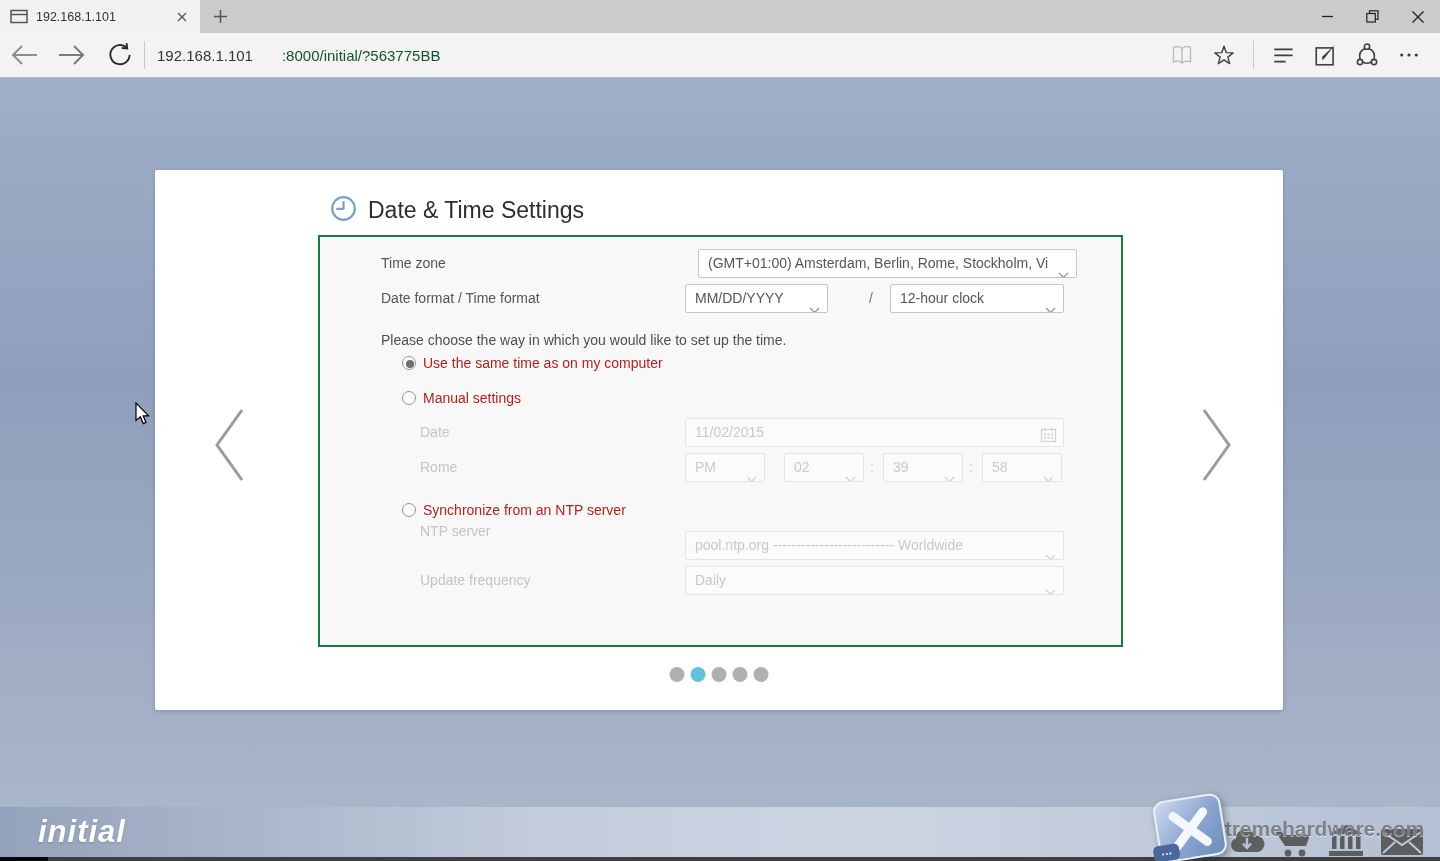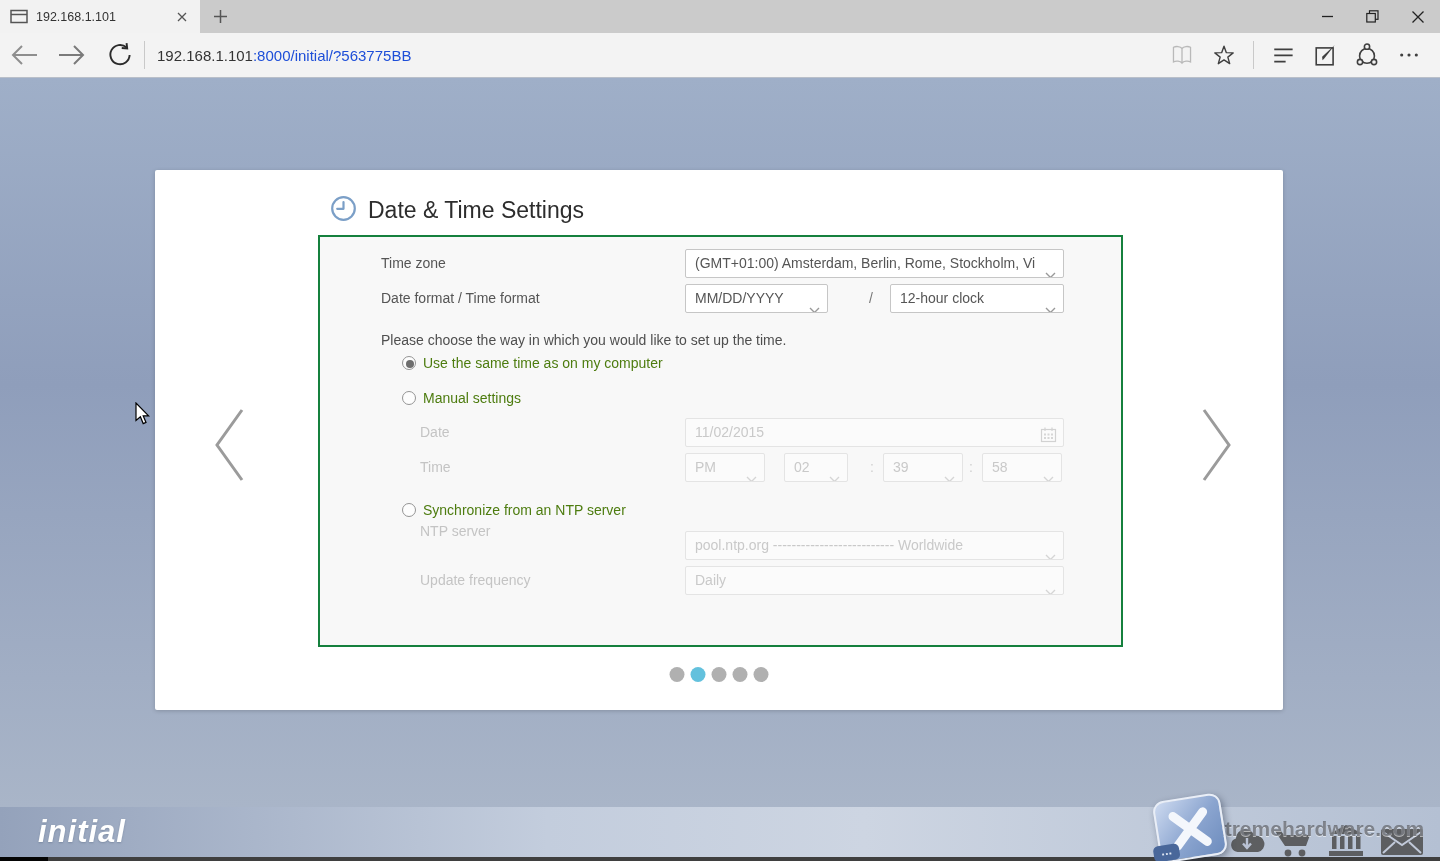--- a/index.html
+++ b/index.html
@@ -16,21 +16,21 @@
   .newtab { position:absolute; left:207px; top:0; width:26px; height:33px; display:flex; align-items:center; justify-content:center; }
   .wincontrols { position:absolute; right:0; top:0; height:33px; display:flex; }
   .winbtn { width:45px; height:33px; display:flex; align-items:center; justify-content:center; }
 
   .addressbar { position:absolute; left:0; top:33px; width:1440px; height:45px; background:#f3f3f3;
                 display:flex; align-items:center; border-bottom:1px solid #b9bfc9; }
   .nav-btn { width:48px; height:45px; display:flex; align-items:center; justify-content:center; }
   .chrome-divider { width:1px; height:28px; background:#c9c9c9; }
   .url { margin-left:12px; font-size:15px; white-space:nowrap; flex:1; }
   .url-host { color:#333; }
-  .url-path { color:#1d4ed8; }
+  .url-path { color:#14532d;margin-left:29px; }
   .right-icons { display:flex; align-items:center; height:45px; padding-right:10px; }
   .chrome-icon { width:42px; height:45px; display:flex; align-items:center; justify-content:center; }
 
   
   .page { position:absolute; left:0; top:78px; width:1440px; height:729px;
           background:linear-gradient(180deg,#9fafc8 0%, #8f9ebb 42%, #a9b5c8 100%); }
   .card { position:absolute; left:155px; top:92px; width:1128px; height:540px; background:#ffffff;
           border-radius:2px; box-shadow:0 1px 4px rgba(0,0,0,.18); }
   .card-title-row { position:absolute; left:175px; top:25px; display:flex; align-items:center; gap:11px; }
   .page-title { font-size:23px; font-weight:400; color:#2d2d2d; }
@@ -49,21 +49,21 @@
                font-size:14px; color:#c9c9c9; line-height:27px; padding:0 28px 0 9px; white-space:nowrap; overflow:hidden; }
   .datefield .cal { position:absolute; right:6px; top:6px; }
   .sep { position:absolute; font-size:14px; line-height:29px; }
   .sep.on { color:#777; } .sep.off { color:#d0d0d0; }
 
   .radio-row { position:absolute; display:flex; align-items:center; }
   .radio { width:14px; height:14px; border:1px solid #949494; border-radius:50%; background:#fdfdfd;
            margin-right:7px; position:relative; flex:none; }
   .radio.checked::after { content:""; position:absolute; left:3px; top:3px; width:8px; height:8px;
            border-radius:50%; background:#6e6e6e; }
-  .radio-label { font-size:14px; color:#4d7c0f; white-space:nowrap; }
+  .radio-label { font-size:14px; color:#b91c1c; white-space:nowrap; }
 
   .dots { position:absolute; left:50%; top:497px; transform:translateX(-50%); display:flex; gap:6px; }
   .dot { width:15px; height:15px; border-radius:50%; background:#b0b0b0; }
   .dot.active { background:#63c1dd; }
 
   .nav-arrow { position:absolute; top:328px; width:44px; height:78px; }
   .nav-prev { left:208px; } .nav-next { left:1194px; }
 
   .cursor { position:absolute; left:135px; top:324px; }
 
@@ -202,21 +202,21 @@
               <circle cx="13.5" cy="13.5" r="11.3" fill="none" stroke="#7b9fc7" stroke-width="2.2"></circle>
               <path d="M13.5 13.8 V7 M13.5 13.8 H7.2" fill="none" stroke="#7b9fc7" stroke-width="2.2" stroke-linecap="round"></path>
             </svg>
         </span>
         <h1 class="page-title">Date &amp; Time Settings</h1>
       </div>
 
       <div class="panel">
 
         <div class="flabel" style="left:61px; top:12px;">Time zone</div>
-        <div class="select" style="left:365px; top:12px; width:379px;">
+        <div class="select" style="left:378px; top:12px; width:379px;">
           <span>(GMT+01:00) Amsterdam, Berlin, Rome, Stockholm, Vi</span>
           <span class="caret"><svg width="11" height="7" viewBox="0 0 11 7">
                 <path d="M1 1 L5.5 5.5 L10 1" fill="none" stroke="#999" stroke-width="1.4"></path>
               </svg></span>
         </div>
 
         <div class="flabel" style="left:61px; top:47px;">Date format / Time format</div>
         <div class="select" style="left:365px; top:47px; width:143px;">
           <span>MM/DD/YYYY</span>
           <span class="caret"><svg width="11" height="7" viewBox="0 0 11 7">
@@ -255,28 +255,28 @@
                   <rect x="7.5" y="7.5" width="2" height="2"></rect>
                   <rect x="11" y="7.5" width="2" height="2"></rect>
                   <rect x="4" y="11" width="2" height="2"></rect>
                   <rect x="7.5" y="11" width="2" height="2"></rect>
                   <rect x="11" y="11" width="2" height="2"></rect>
                 </g>
               </svg>
           </span>
         </div>
 
-        <div class="flabel sub" style="left:100px; top:216px;">Time</div>
+        <div class="flabel sub" style="left:100px; top:216px;">Rome</div>
         <div class="select disabled" style="left:365px; top:216px; width:80px;">
           <span>PM</span>
           <span class="caret"><svg width="11" height="7" viewBox="0 0 11 7">
                 <path d="M1 1 L5.5 5.5 L10 1" fill="none" stroke="#d5d5d5" stroke-width="1.4"></path>
               </svg></span>
         </div>
-        <div class="select disabled" style="left:464px; top:216px; width:64px;">
+        <div class="select disabled" style="left:464px; top:216px; width:80px;">
           <span>02</span>
           <span class="caret"><svg width="11" height="7" viewBox="0 0 11 7">
                 <path d="M1 1 L5.5 5.5 L10 1" fill="none" stroke="#d5d5d5" stroke-width="1.4"></path>
               </svg></span>
         </div>
         <div class="sep off" style="left:550px; top:216px;">:</div>
         <div class="select disabled" style="left:563px; top:216px; width:80px;">
           <span>39</span>
           <span class="caret"><svg width="11" height="7" viewBox="0 0 11 7">
                 <path d="M1 1 L5.5 5.5 L10 1" fill="none" stroke="#d5d5d5" stroke-width="1.4"></path>

